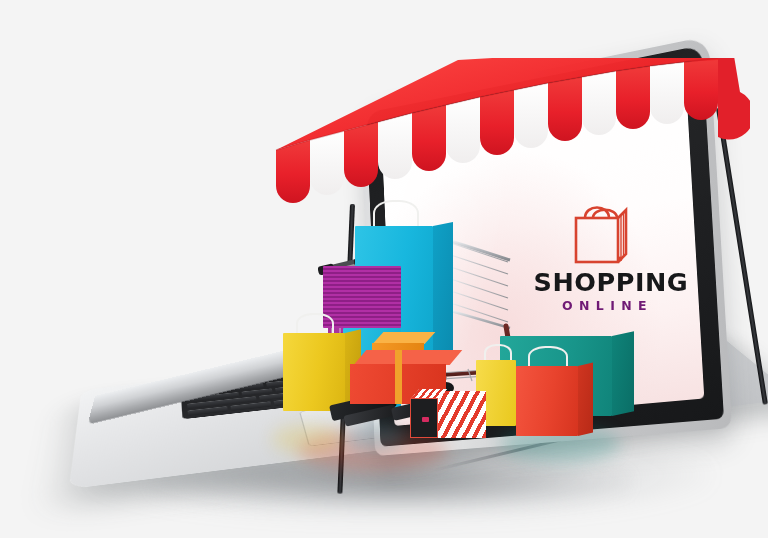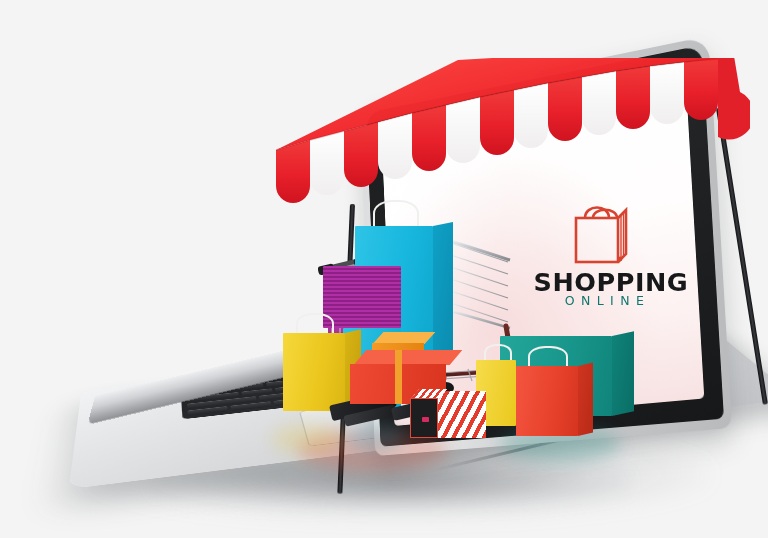--- a/index.html
+++ b/index.html
@@ -69,22 +69,22 @@
   }
   .logo-bag{width:74px;height:70px;display:block;margin:0 auto 4px;}
   .logo-title{
     font-family:"DejaVu Sans", sans-serif;
     font-weight:bold;font-size:25px;letter-spacing:.5px;color:#17181a;
     line-height:1;margin:0;
     transform:scaleX(1.02);
   }
   .logo-sub{
     font-family:"DejaVu Sans", sans-serif;
-    font-weight:normal;font-size:12.5px;letter-spacing:6.4px;color:#0f766e;
-    line-height:1;margin-left:5px;
+    font-weight:bold;font-size:12.5px;letter-spacing:6.4px;color:#701a75;
+    line-height:1;margin-top:5px;margin-left:5px;
   }
 
   .base{
     position:absolute;left:95px;top:355px;width:640px;height:170px;
     transform:perspective(1000px) rotateX(64deg) rotateZ(-13.5deg);
     transform-origin:50% 0%;
   }
   .base-top{
     position:absolute;inset:0;
     background:linear-gradient(155deg,#f2f3f4 0%,#e3e4e6 28%,#d2d4d6 58%,#c0c2c5 100%);

